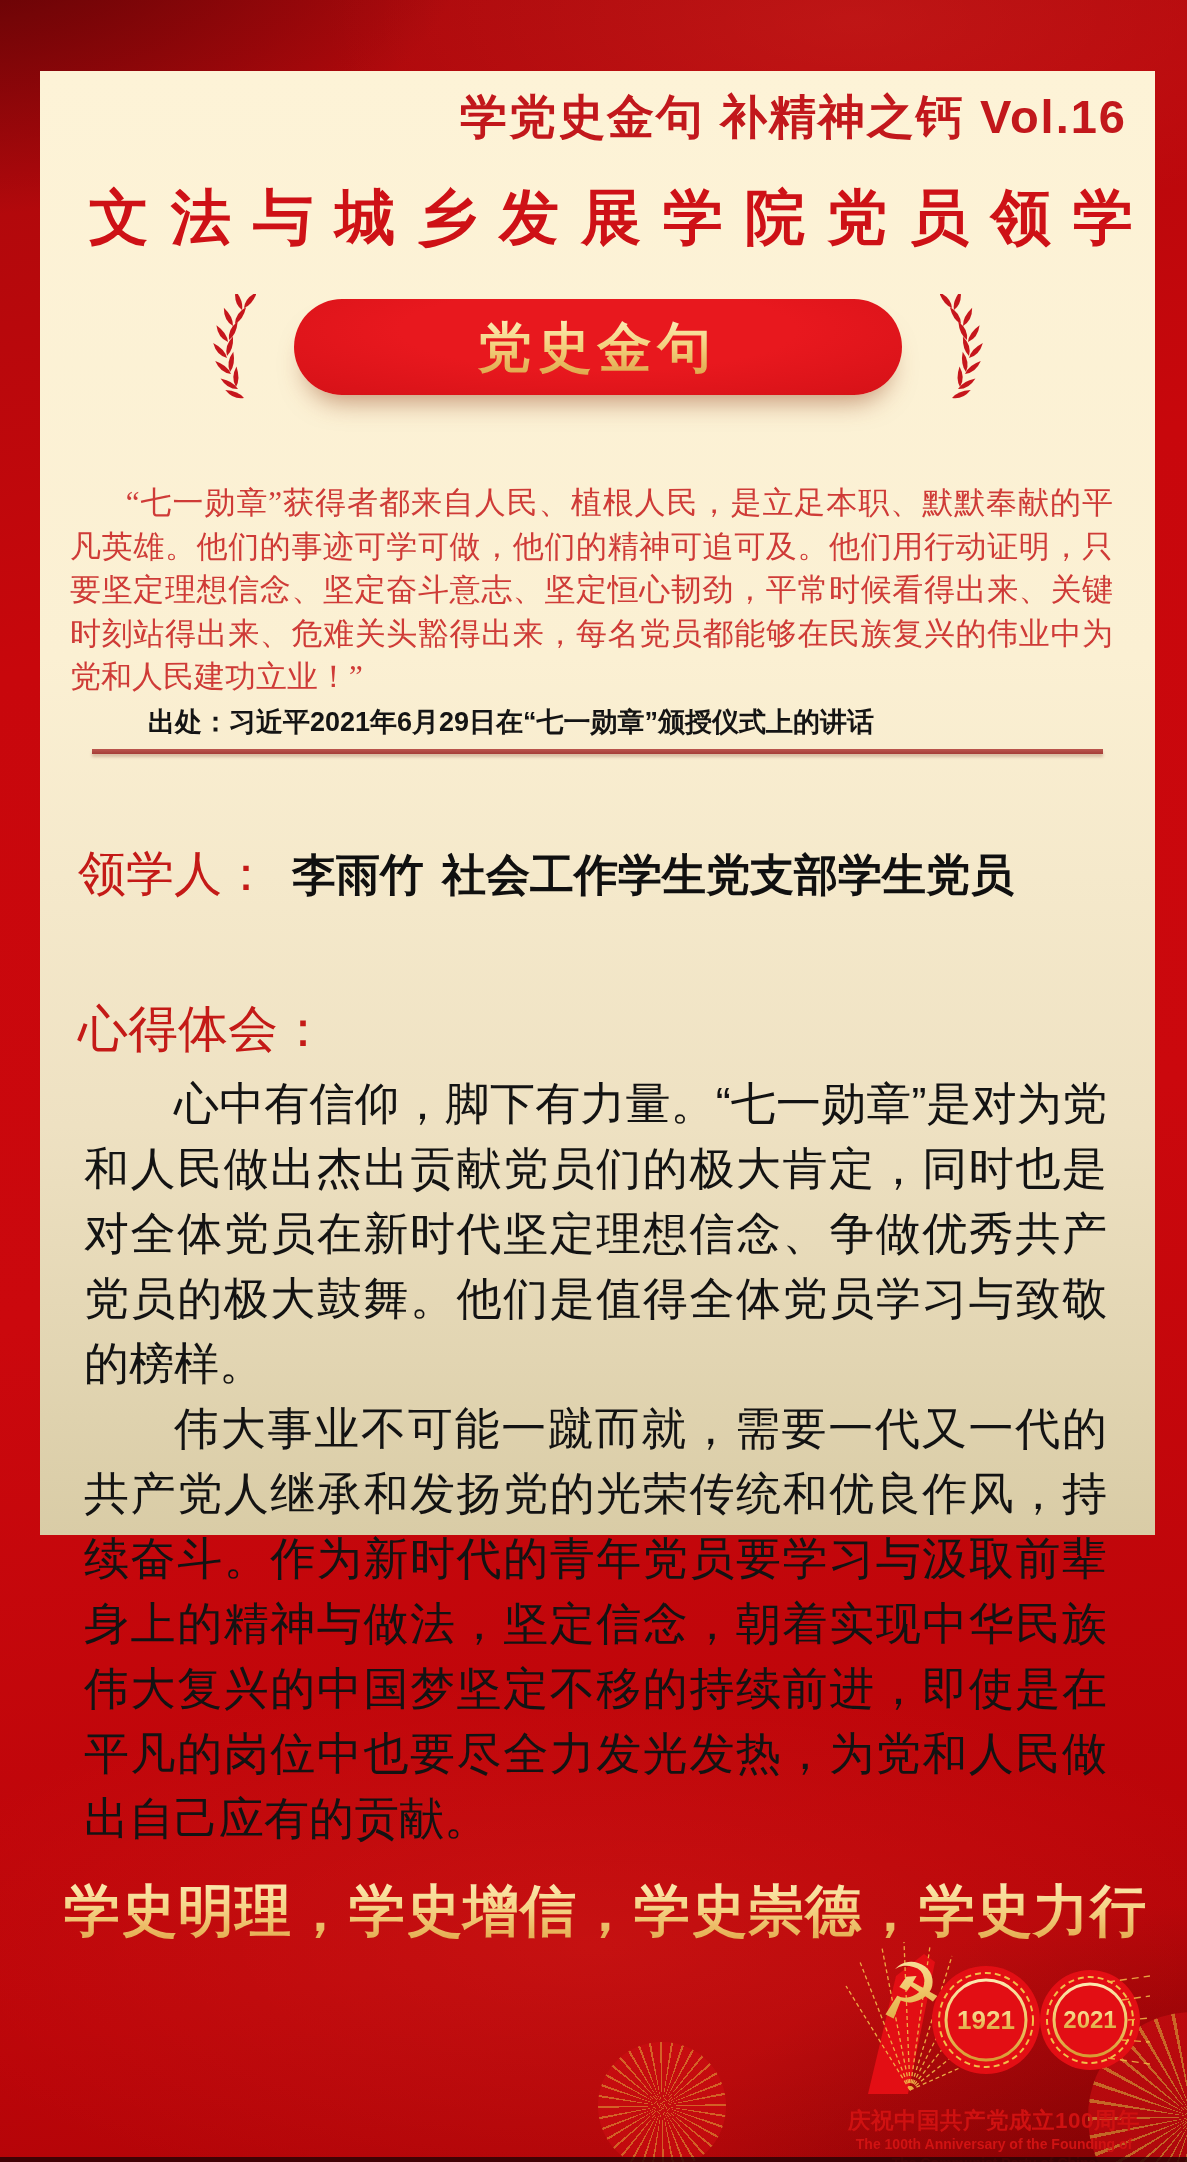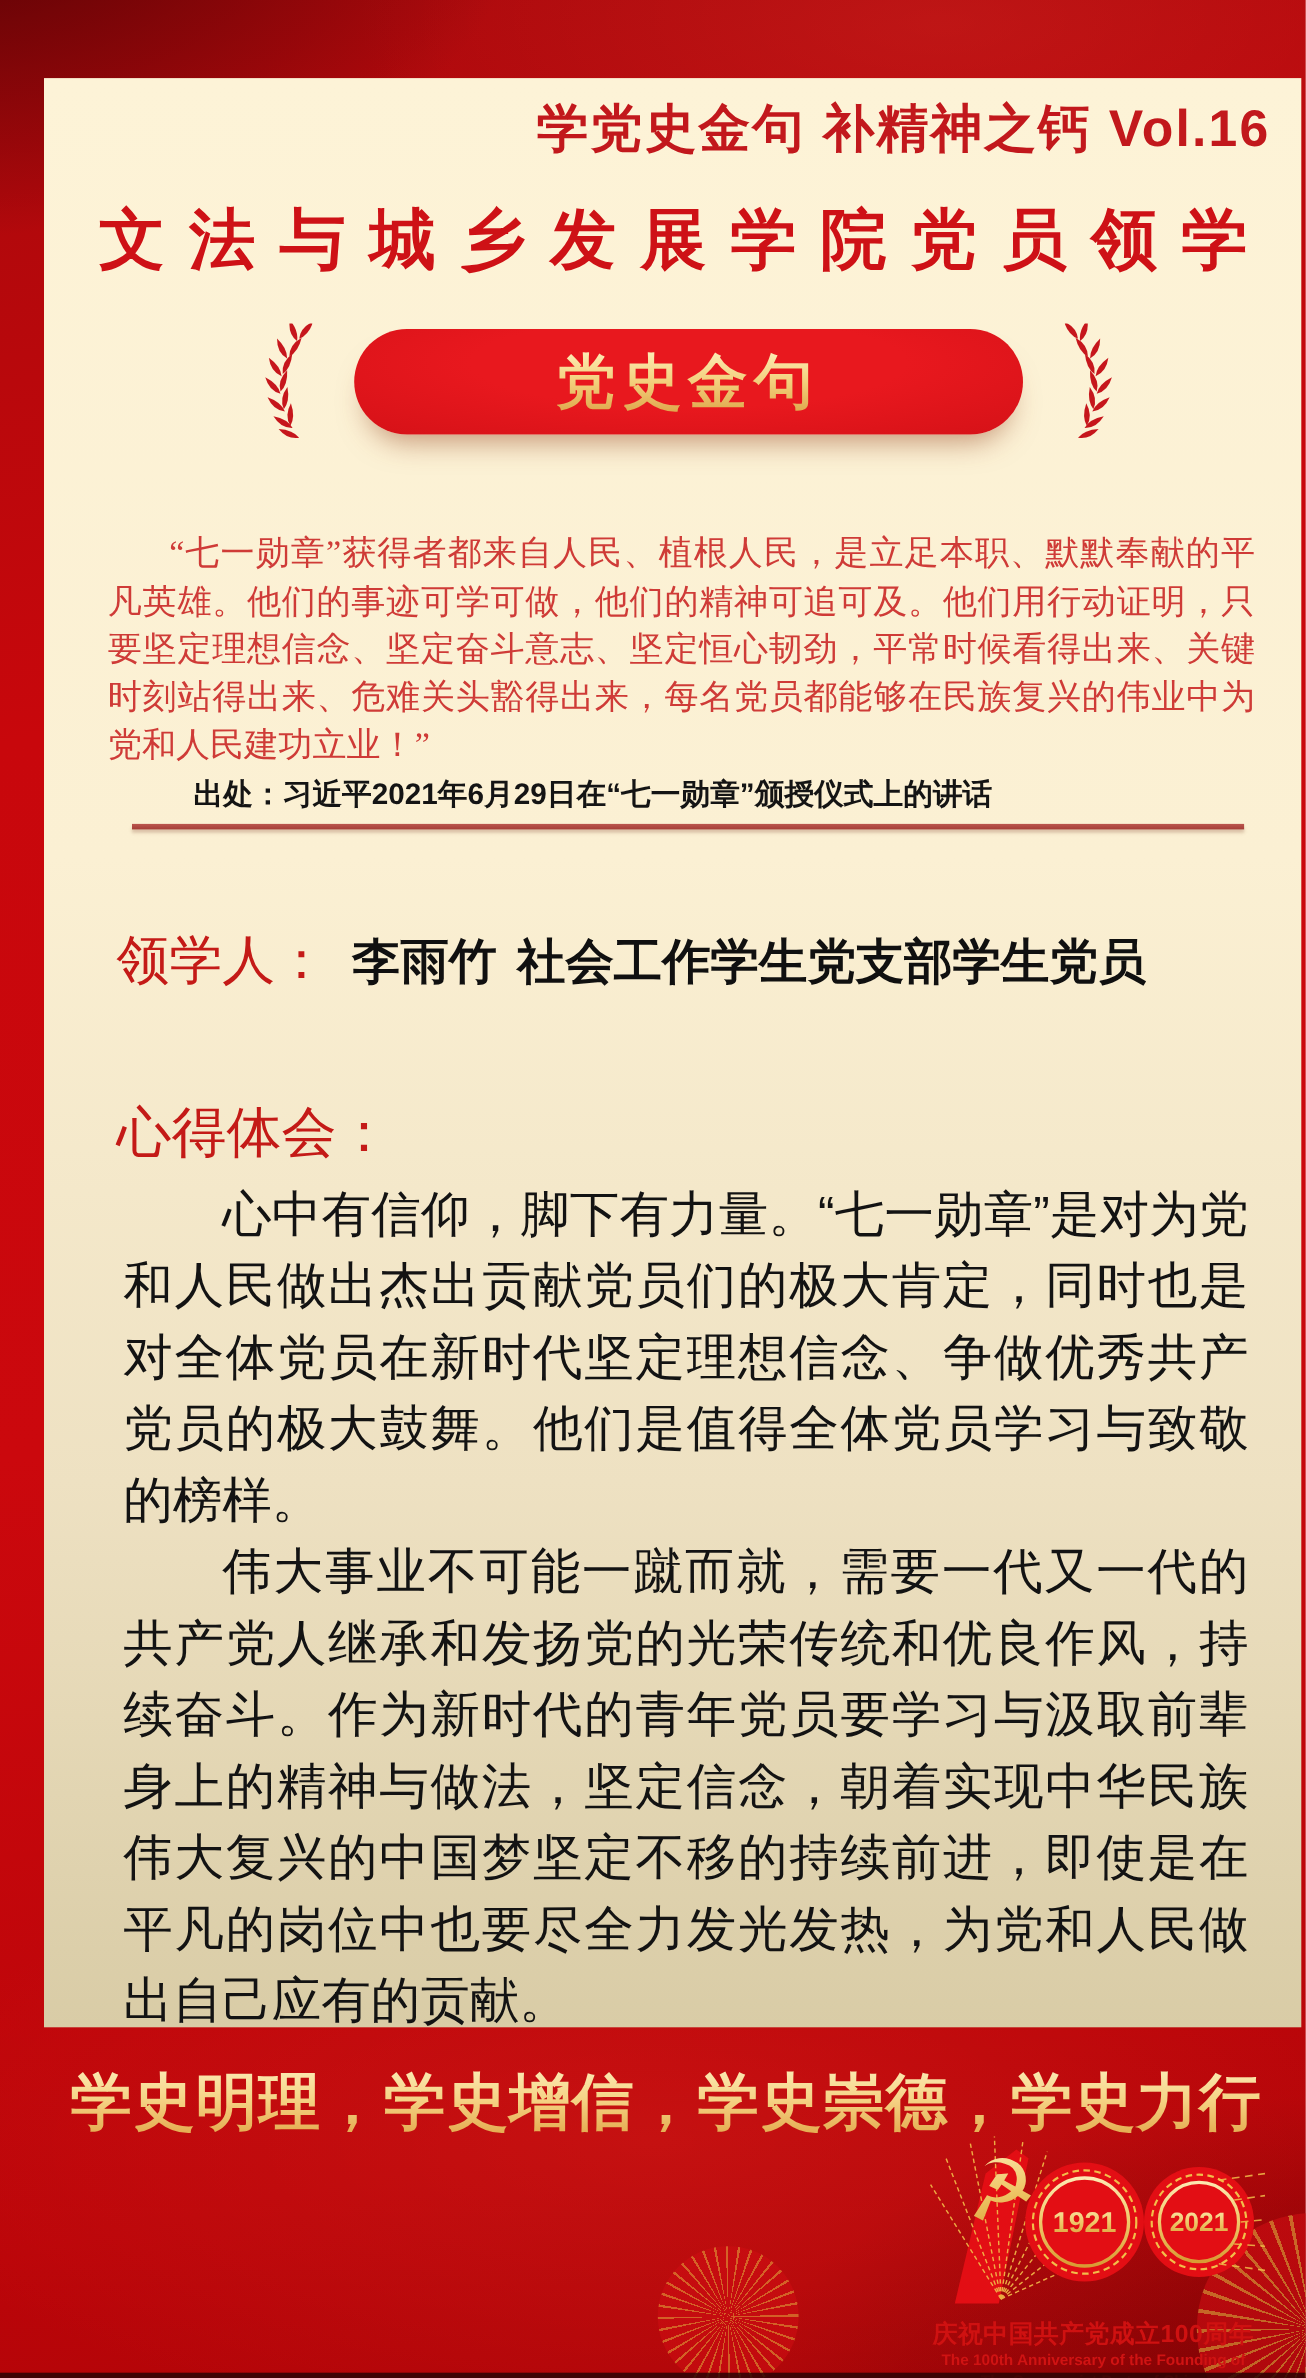--- a/index.html
+++ b/index.html
@@ -10,26 +10,25 @@
       radial-gradient(900px 520px at -4% -4%, rgba(62,0,2,.78), rgba(62,0,2,0) 58%),
       radial-gradient(760px 300px at 72% 1%, rgba(255,90,70,.16), rgba(255,90,70,0) 70%),
       radial-gradient(1100px 420px at 50% 90%, rgba(255,80,60,.16), rgba(255,80,60,0) 65%),
       radial-gradient(900px 520px at 103% 103%, rgba(70,0,1,.55), rgba(70,0,1,0) 62%),
       linear-gradient(168deg,#a9090c 0%, #c8070c 28%, #cb080d 55%, #bb0509 85%, #ab0407 100%);
   }
   body::after{content:"";position:absolute;left:0;bottom:0;width:100%;height:5px;background:#2c0203;opacity:.85;}
 
   
   .card{
-    position:absolute;left:40px;top:71px;width:1115px;height:1772px;
+    position:absolute;left:40px;top:71px;width:1115px;height:1464px;
     background:linear-gradient(180deg,#fdf3d7 0%,#fbf0d3 40%,#eee1c2 72%,#d9cca6 100%);
-    padding-left:28px;
   }
   .vol{margin:18px 28px 0 0;text-align:right;font-size:47px;font-weight:700;letter-spacing:2px;color:#c2181c;line-height:56px;}
-  .title{margin-top:40px;text-align:left;font-size:60px;font-weight:900;letter-spacing:22px;padding-left:22px;color:#ce1116;line-height:66px;}
+  .title{margin-top:40px;text-align:right;font-size:60px;font-weight:900;letter-spacing:22px;padding-left:22px;color:#ce1116;line-height:66px;}
   .badge-row{margin-top:46px;height:100px;display:flex;align-items:center;justify-content:center;gap:38px;}
   .laurel{width:58px;height:106px;flex:0 0 auto;}
   .badge{
     width:608px;height:96px;border-radius:48px;text-align:center;line-height:96px;
     background:radial-gradient(130% 170% at 50% 32%, #e8181e 25%, #cf0f15 65%, #a90a0e 100%);
     box-shadow:0 18px 26px -12px rgba(150,70,35,.55);
   }
   .badge span{
     font-size:54px;font-weight:700;letter-spacing:6px;
     background:linear-gradient(180deg,#fcecb4 5%,#f3cf7c 50%,#e0a94e 95%);

